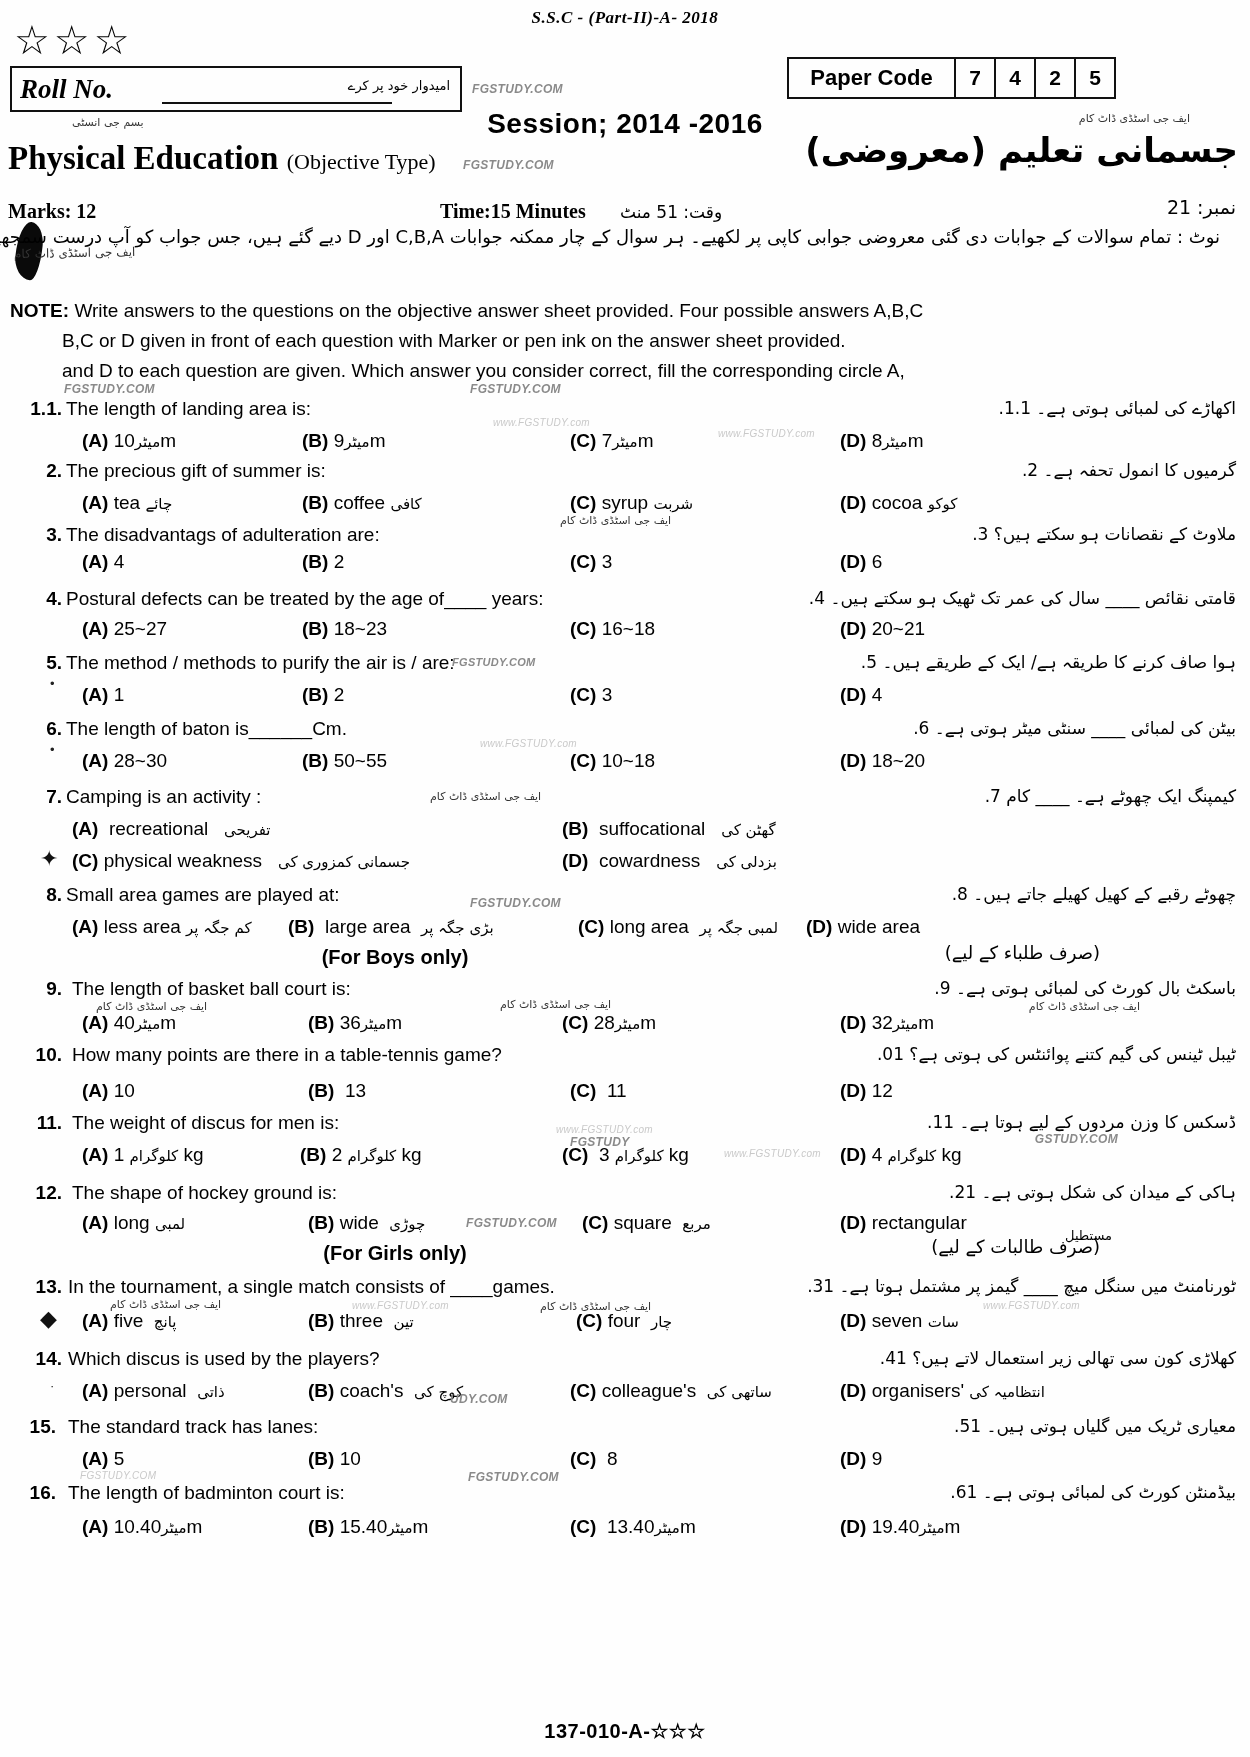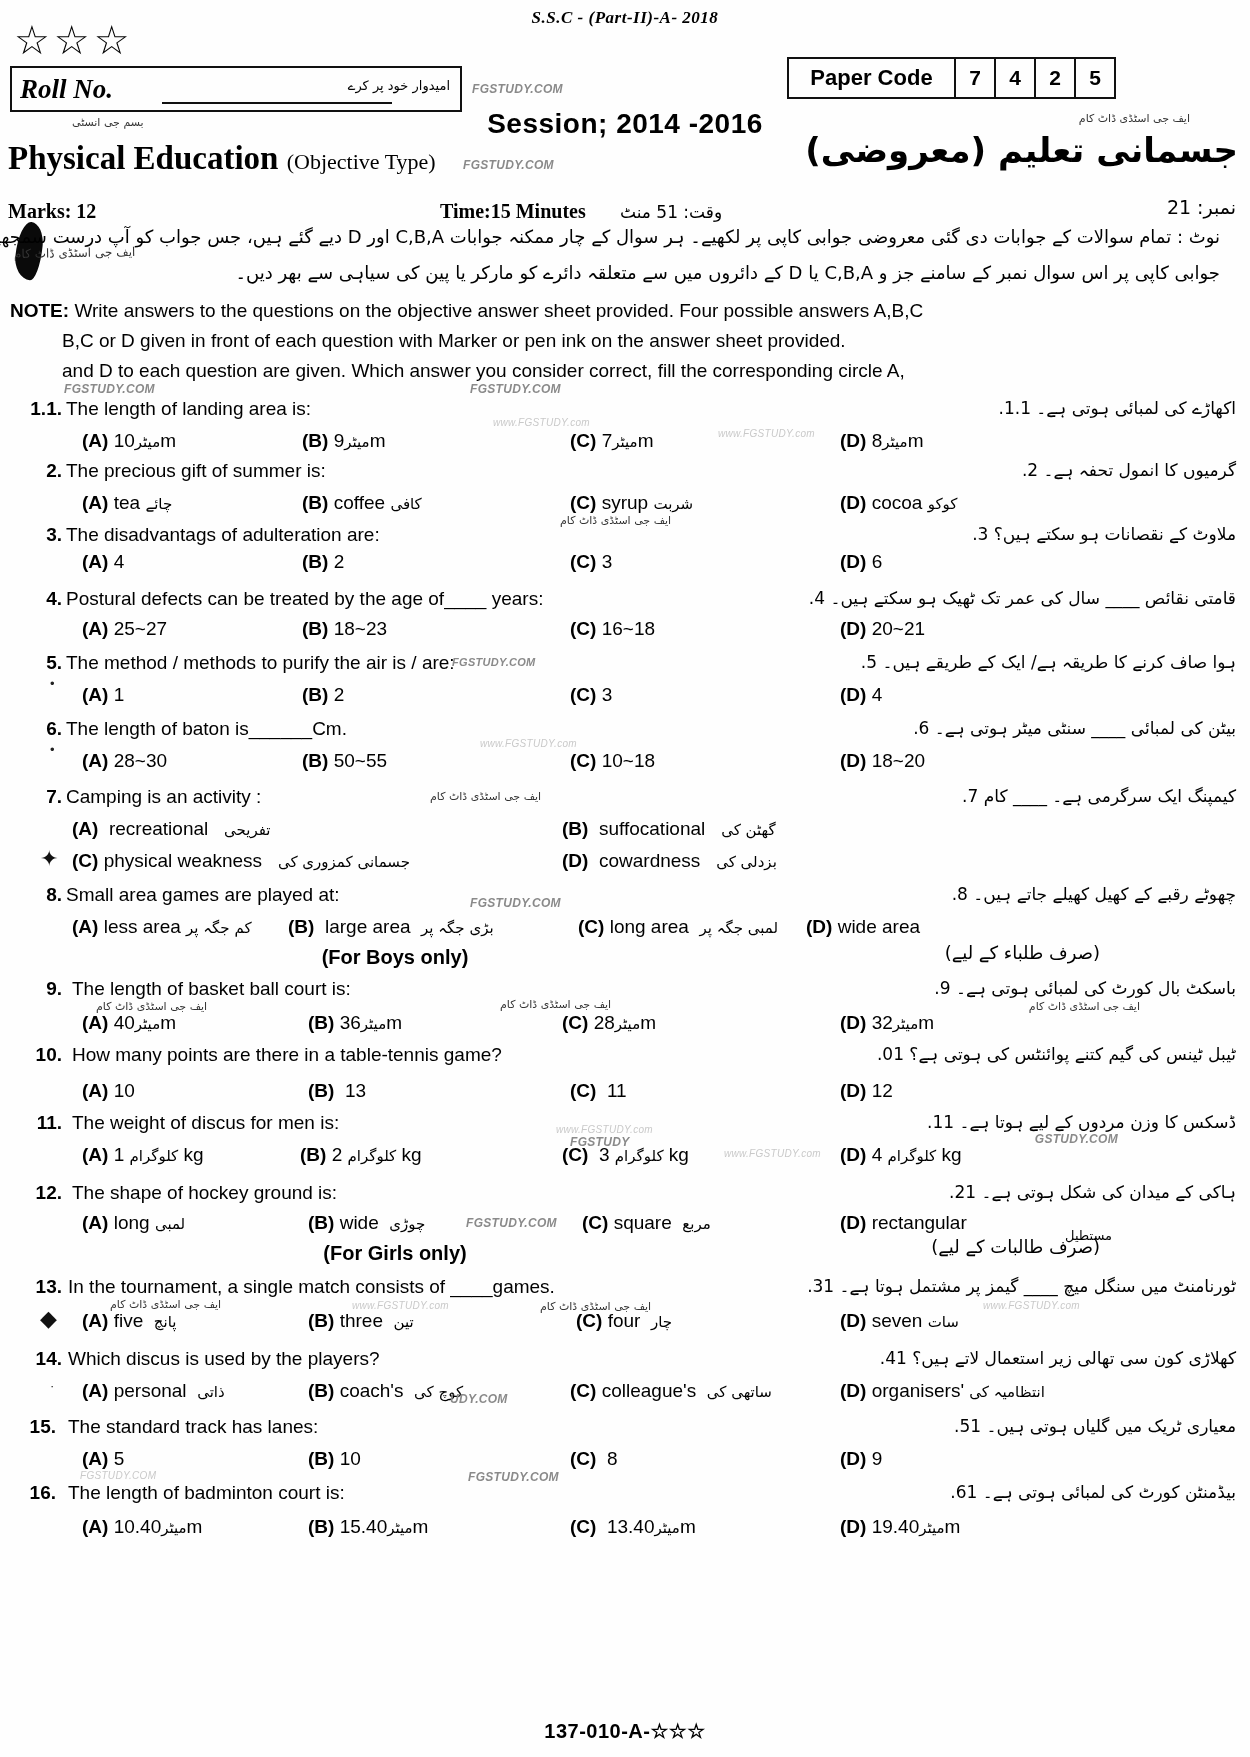--- a/index.html
+++ b/index.html
@@ -226,21 +226,20 @@
   <div class="urdu-site-top urdu urdu-xs">ایف جی اسٹڈی ڈاٹ کام</div>
   <div class="urdu-subject">جسمانی تعلیم (معروضی)</div>
 
   <div class="marks">Marks: 12</div>
   <div class="time">Time:15 Minutes</div>
   <div class="time-urdu urdu">وقت: 15 منٹ</div>
   <div class="numbr-urdu urdu">نمبر: 12</div>
 
   <div class="inkblot"></div>
   <div class="note-urdu-1 urdu">نوٹ : تمام سوالات کے جوابات دی گئی معروضی جوابی کاپی پر لکھیے۔ ہر سوال کے چار ممکنہ جوابات A,B,C اور D دیے گئے ہیں، جس جواب کو آپ درست سمجھیں،</div>
-  <div class="note-urdu-2 urdu">جوابی کاپی پر اس سوال نمبر کے سامنے جز و A,B,C یا D کے دائروں میں سے متعلقہ دائرے کو مارکر یا پین کی سیاہی سے بھر دیں۔</div>
   <div class="note-urdu-side urdu urdu-xs">ایف جی اسٹڈی ڈاٹ کام</div>
 
   <div class="note-en">
     <span class="nlab">NOTE:</span>
     <span>Write answers to the questions on the objective answer sheet provided. Four possible answers A,B,C</span>
     <span class="nl2">B,C or D given in front of each question with Marker or pen ink on the answer sheet provided.</span>
     <span class="nl2">and D to each question are given. Which answer you consider correct, fill the corresponding circle A,</span>
   </div>
 
   <div class="wm" style="left:64px; top:382px;">FGSTUDY.COM</div>
@@ -321,21 +320,21 @@
   <div class="opts" style="top:750px;">
     <span class="opt o1"><span class="lab">(A)</span> <span>28~30</span></span>
     <span class="opt o2"><span class="lab">(B)</span> <span>50~55</span></span>
     <span class="opt o3"><span class="lab">(C)</span> <span>10~18</span></span>
     <span class="opt o4"><span class="lab">(D)</span> <span>18~20</span></span>
   </div>
 
   <div class="q" style="top:786px;">
     <span class="qnum">7.</span>
     <span class="qtext">Camping is an activity :</span>
-    <span class="qurdu urdu"><span>کیمپنگ ایک سرگرمی ہے۔ ____ کام</span> <span>7</span>.</span>
+    <span class="qurdu urdu"><span>کیمپنگ ایک چھوٹے ہے۔ ____ کام</span> <span>7</span>.</span>
   </div>
   <div class="urdu urdu-xs" style="position:absolute; left:430px; top:790px;">ایف جی اسٹڈی ڈاٹ کام</div>
   <div class="opts" style="top:818px;">
     <span class="opt" style="left:72px;"><span class="lab">(A)</span> &nbsp;<span>recreational</span> &nbsp;&nbsp;<span class="ur">تفریحی</span></span>
     <span class="opt" style="left:562px;"><span class="lab">(B)</span> &nbsp;<span>suffocational</span> &nbsp;&nbsp;<span class="ur">گھٹن کی</span></span>
   </div>
   <div class="arrow-mark" style="top:846px;">✦</div>
   <div class="opts" style="top:850px;">
     <span class="opt" style="left:72px;"><span class="lab">(C)</span> <span>physical weakness</span> &nbsp;&nbsp;<span class="ur">جسمانی کمزوری کی</span></span>
     <span class="opt" style="left:562px;"><span class="lab">(D)</span> &nbsp;<span>cowardness</span> &nbsp;&nbsp;<span class="ur">بزدلی کی</span></span>

